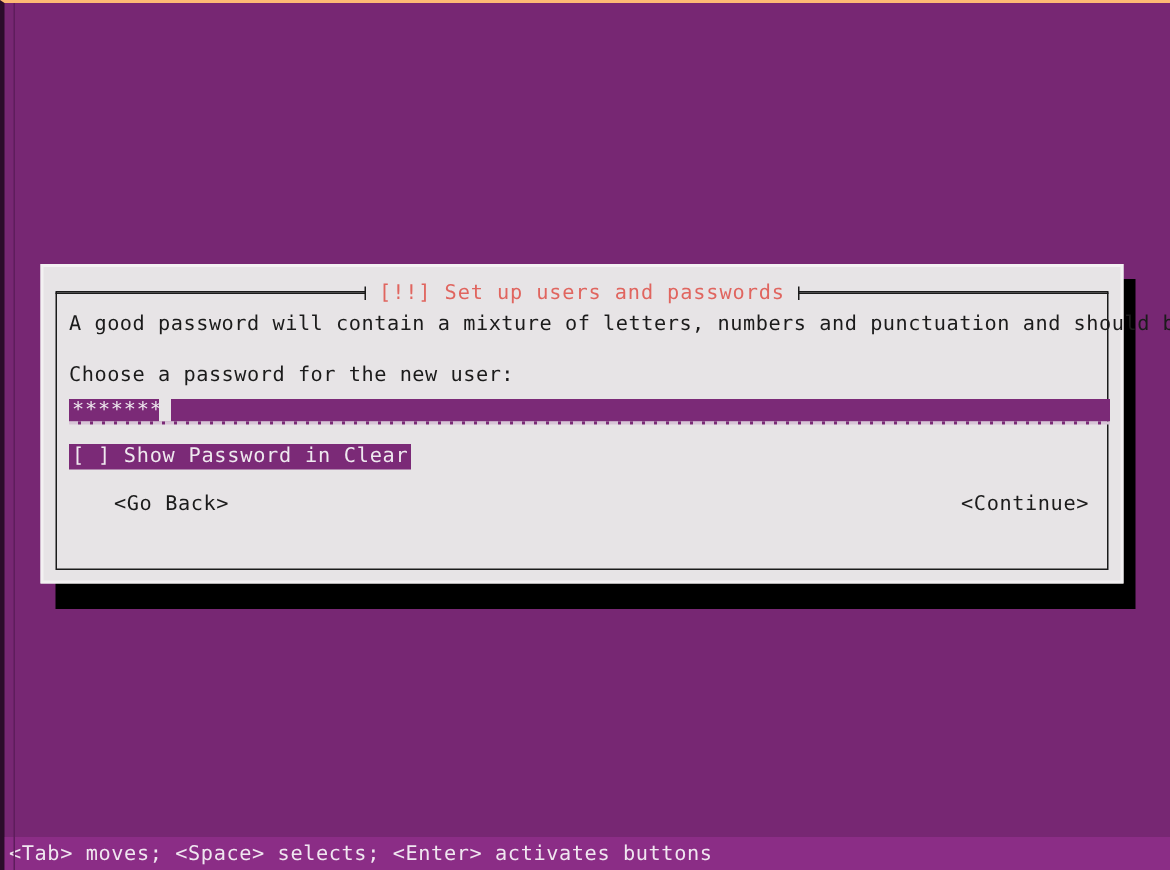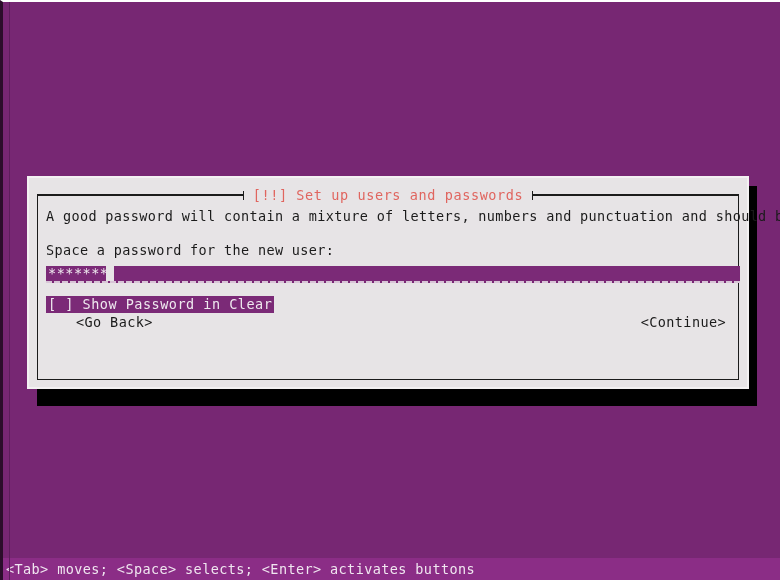--- a/index.html
+++ b/index.html
@@ -17,21 +17,21 @@
 
   
   #screen {
     position: absolute;
     left: 0; top: 0;
     width: 780px;
     height: 580px;
     background: #772773;
     box-sizing: border-box;
     border-left: 3px solid #2b0d2a;
-    border-top: 2px solid #ffffff;
+    border-top: 2px solid #fdba74;
     overflow: hidden;
   }
   #screen::after {
     content: "";
     position: absolute;
     left: 6px; top: 0;
     width: 1px; height: 580px;
     background: #5e1d5c;
   }
 
@@ -180,20 +180,21 @@
     font-size: 13.5px;
     line-height: 17px;
     letter-spacing: 0.5px;
     padding: 0 2px;
     white-space: pre;
   }
 
   
   #button-row {
     position: relative;
+    margin-top: 14px;
     height: 18px;
   }
   .dialog-button {
     color: #1b1b1b;
     font-size: 13.5px;
     line-height: 18px;
     letter-spacing: 0.4px;
     white-space: pre;
     position: absolute;
     top: 0;
@@ -234,21 +235,21 @@
       <div id="dialog-title">[!!] Set up users and passwords</div>
       <div class="title-rule right"></div>
     </div>
 
     <div id="dialog-body">
 
       <div class="para-line">A good password will contain a mixture of letters, numbers and punctuation and should be</div>
 
       <div class="spacer"></div>
 
-      <div class="para-line">Space a password for the new user:</div>
+      <div class="para-line">Choose a password for the new user:</div>
 
       <div id="password-row">
         <div id="password-field">
           <span id="password-masked">*******</span>
           <span id="password-cursor"></span>
         </div>
         <div id="password-underline"></div>
       </div>
 
       <div id="show-password-row">

